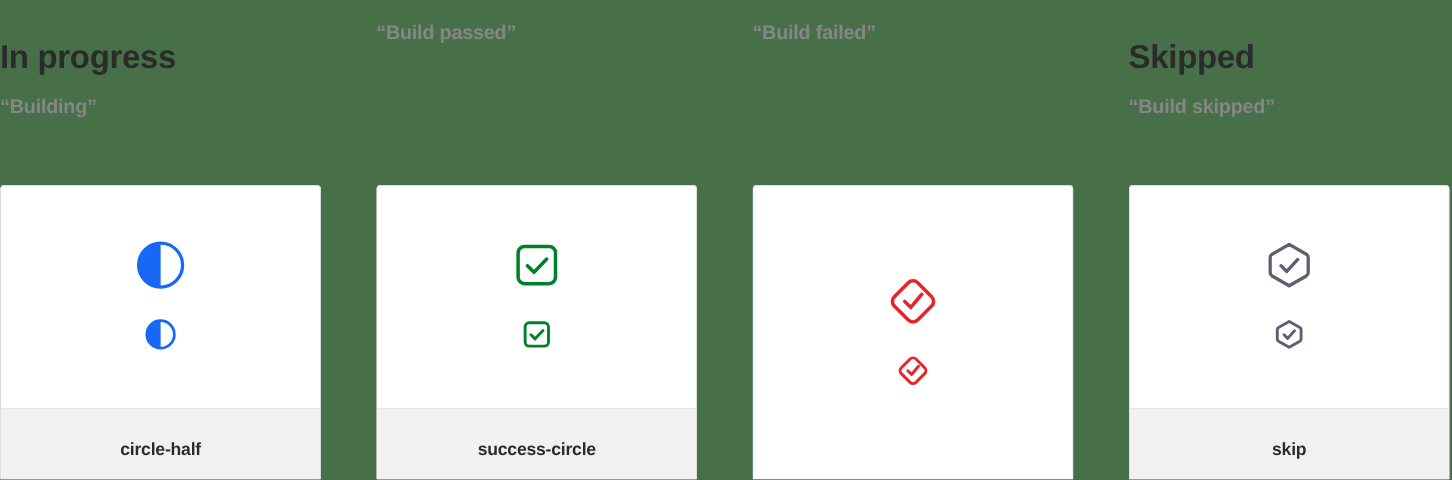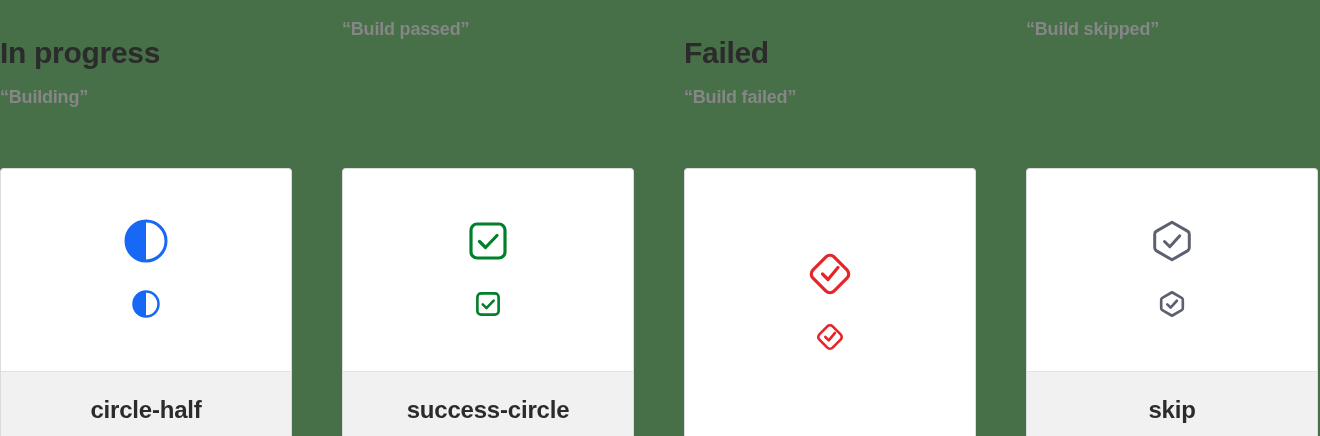--- a/index.html
+++ b/index.html
@@ -84,21 +84,21 @@
   }
   .card-footer {
     height: 65px;
     background: #f1f1f1;
     border-top: 1px solid #e2e2e2;
     display: flex;
     align-items: center;
     justify-content: center;
   }
   .card-label {
-    font-size: 24px;
+    font-size: 16px;
     font-weight: bold;
     color: #2b2b2b;
     letter-spacing: -0.2px;
     margin-top: 12px;
   }
   .icon-large { width: 48px; height: 48px; display: block; }
   .icon-small { width: 30px; height: 30px; display: block; }
   .icon-wrap { display: flex; align-items: center; justify-content: center; }
 </style>
 </head>
@@ -152,21 +152,20 @@
         </div>
         <div class="card-footer">
           <span class="card-label">success-circle</span>
         </div>
       </div>
     </div>
   </div>
 
   <div class="column col-2">
     <div class="column-inner">
-      <h2 class="heading">Failed</h2>
       <p class="subheading">“Build failed”</p>
       <div class="card">
         <div class="card-body">
           <span class="icon-wrap">
             <svg class="icon-large" viewBox="0 0 48 48" aria-hidden="true">
               <g transform="rotate(45 24 24)">
                 <rect x="9" y="9" width="30" height="30" rx="6" ry="6" fill="#ffffff" stroke="#e5252a" stroke-width="3.2"></rect>
               </g>
               <path d="M16.5 24 L22 29.5 L32 17.5" fill="none" stroke="#e5252a" stroke-width="3.2" stroke-linecap="round" stroke-linejoin="round"></path>
             </svg>
@@ -179,20 +178,21 @@
               <path d="M16.5 24 L22 29.5 L32 17.5" fill="none" stroke="#e5252a" stroke-width="4.2" stroke-linecap="round" stroke-linejoin="round"></path>
             </svg>
           </span>
         </div>
       </div>
     </div>
   </div>
 
   <div class="column col-3">
     <div class="column-inner">
+      <h2 class="heading">Skipped</h2>
       <p class="subheading">“Build skipped”</p>
       <div class="card">
         <div class="card-body">
           <span class="icon-wrap">
             <svg class="icon-large" viewBox="0 0 48 48" aria-hidden="true">
               <path d="M24 5.2 L39.5 14.1 Q41.3 15.2 41.3 17.2 L41.3 30.8 Q41.3 32.8 39.5 33.9 L24 42.8 L8.5 33.9 Q6.7 32.8 6.7 30.8 L6.7 17.2 Q6.7 15.2 8.5 14.1 Z" fill="#ffffff" stroke="#5c6070" stroke-width="3" stroke-linejoin="round"></path>
               <path d="M16.5 24.5 L21.8 29.8 L31.8 18.8" fill="none" stroke="#5c6070" stroke-width="3" stroke-linecap="round" stroke-linejoin="round"></path>
             </svg>
           </span>
           <span class="icon-wrap">

